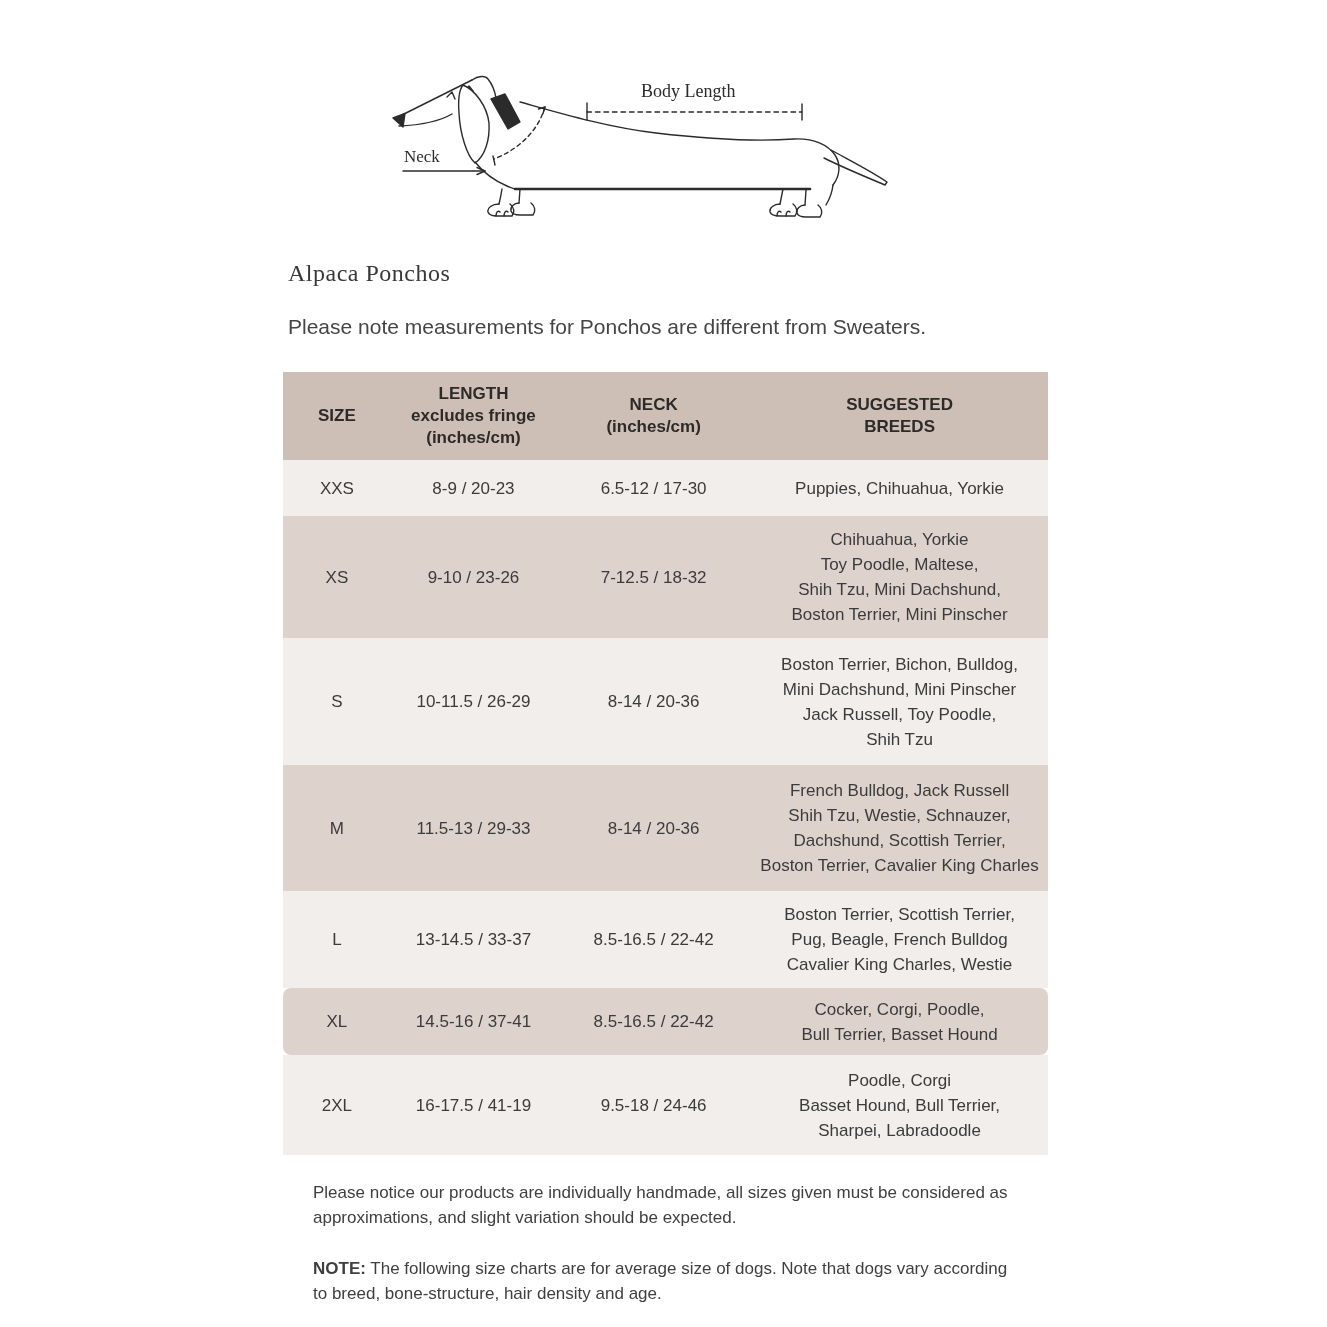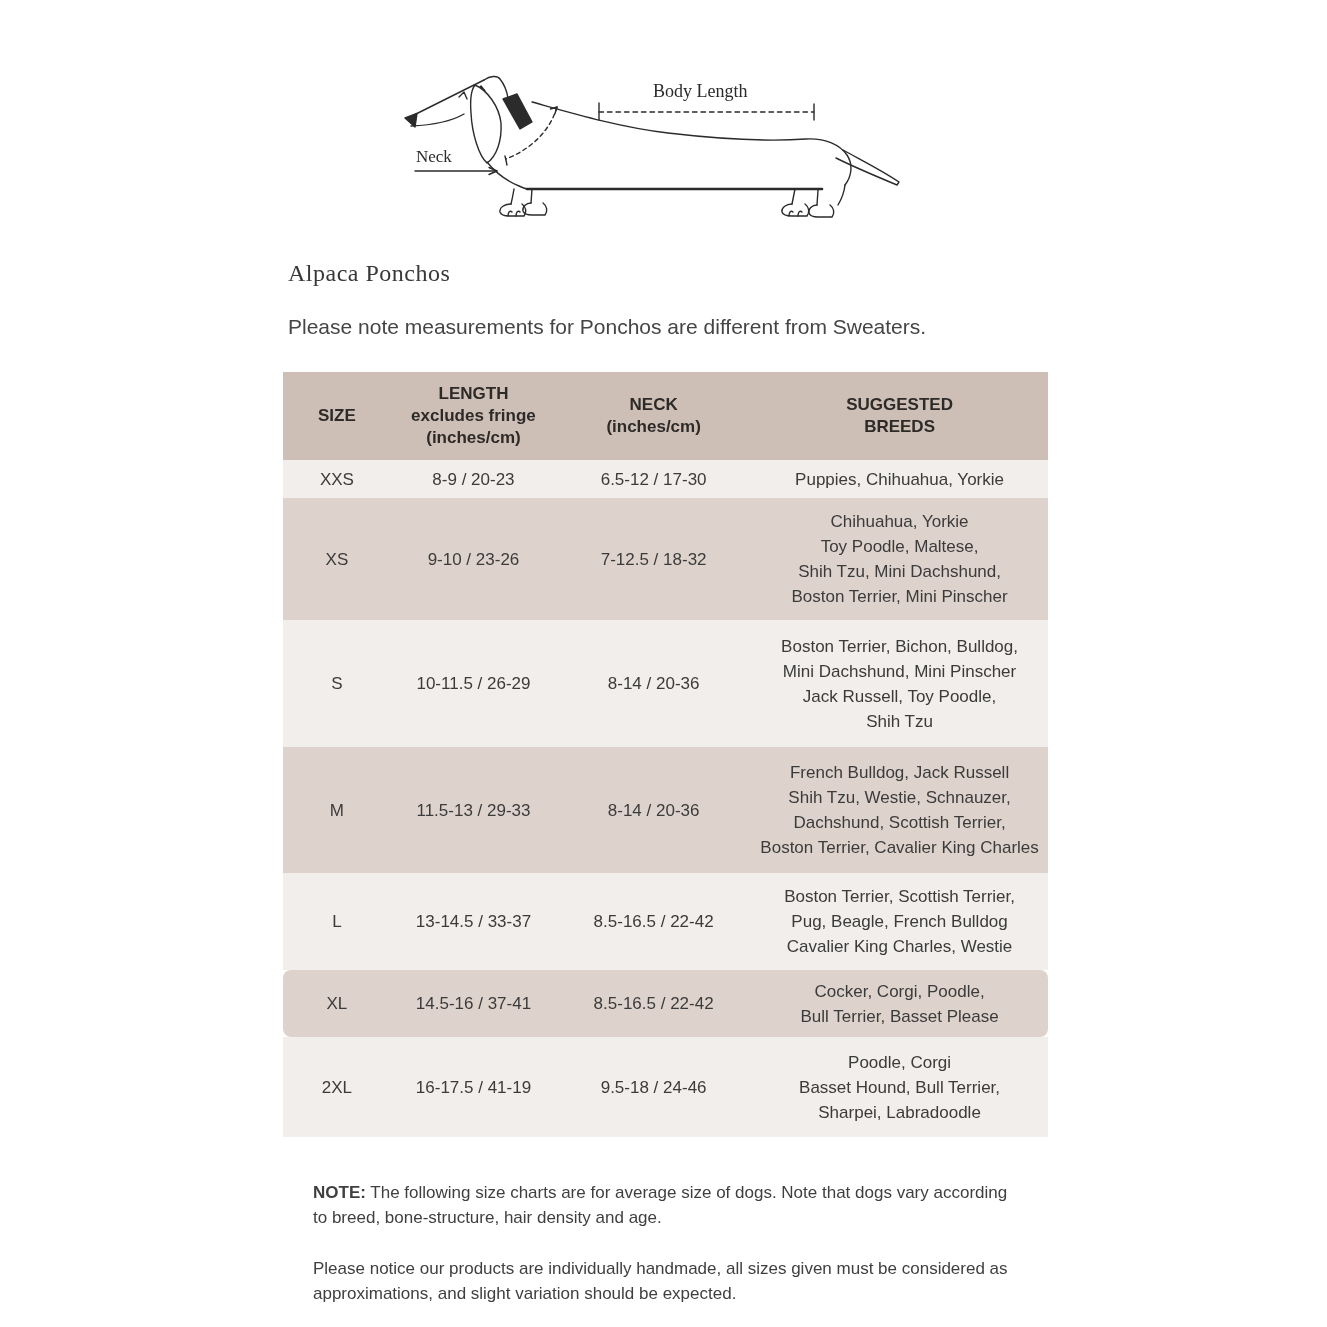--- a/index.html
+++ b/index.html
@@ -1,20 +1,20 @@
 <!DOCTYPE html>
 <html><head>
 <meta charset="utf-8">
 <style>
   html,body{margin:0;padding:0;background:#ffffff;}
   .page{position:relative;width:1327px;height:1327px;background:#ffffff;overflow:hidden;
         font-family:"Liberation Sans", sans-serif;color:#3b3b3b;}
 
   
-  .dog-figure{position:absolute;left:393px;top:55px;width:518px;height:172px;}
+  .dog-figure{position:absolute;left:381px;top:55px;width:518px;height:172px;}
   .dog-figure svg{display:block;width:100%;height:100%;}
   .fig-label{font-family:"Liberation Serif", serif;fill:#2b2b2b;}
 
   
   .page-title{position:absolute;left:288px;top:260px;font-family:"Liberation Serif", serif;
               font-size:24px;font-weight:400;color:#383838;letter-spacing:0.5px;}
   .subtitle{position:absolute;left:288px;top:315px;font-size:21px;color:#454545;}
 
   
   .size-table{position:absolute;left:283px;top:372px;width:765px;font-size:17px;}
@@ -107,21 +107,21 @@
       <div class="cell col-neck">
         <span>NECK</span>
         <span>(inches/cm)</span>
       </div>
       <div class="cell col-breeds">
         <span>SUGGESTED</span>
         <span>BREEDS</span>
       </div>
     </div>
     <div id="rows">
-        <div class="trow light" style="height: 38px;">
+        <div class="trow light" style="height: 56px;">
           <div class="cell col-size">XXS</div>
           <div class="cell col-length">8-9 / 20-23</div>
           <div class="cell col-neck">6.5-12 / 17-30</div>
           <div class="cell col-breeds">
             <div>
               <div>Puppies, Chihuahua, Yorkie</div>
             </div>
           </div>
         </div>
         <div class="trow beige" style="height: 122px;">
@@ -175,37 +175,37 @@
             </div>
           </div>
         </div>
         <div class="trow beige" style="height: 67px; border-radius: 8px;">
           <div class="cell col-size">XL</div>
           <div class="cell col-length">14.5-16 / 37-41</div>
           <div class="cell col-neck">8.5-16.5 / 22-42</div>
           <div class="cell col-breeds">
             <div>
               <div>Cocker, Corgi, Poodle,</div>
-              <div>Bull Terrier, Basset Please</div>
+              <div>Bull Terrier, Basset Hound</div>
             </div>
           </div>
         </div>
         <div class="trow light" style="height: 100px;">
           <div class="cell col-size">2XL</div>
           <div class="cell col-length">16-17.5 / 41-19</div>
           <div class="cell col-neck">9.5-18 / 24-46</div>
           <div class="cell col-breeds">
             <div>
               <div>Poodle, Corgi</div>
               <div>Basset Hound, Bull Terrier,</div>
               <div>Sharpei,  Labradoodle</div>
             </div>
           </div>
         </div>
       </div>
   </div>
 
   <div class="notes">
+    <p>Please notice our products are individually handmade, all sizes given must be considered as approximations, and  slight variation should be expected.</p>
     <p><span class="note-bold">NOTE:</span><span> The following size charts are for average size of dogs. Note that dogs vary according to breed, bone-structure, hair density and age.</span></p>
-    <p>Please notice our products are individually handmade, all sizes given must be considered as approximations, and  slight variation should be expected.</p>
   </div>
 
 </div>
 
 </body></html>

